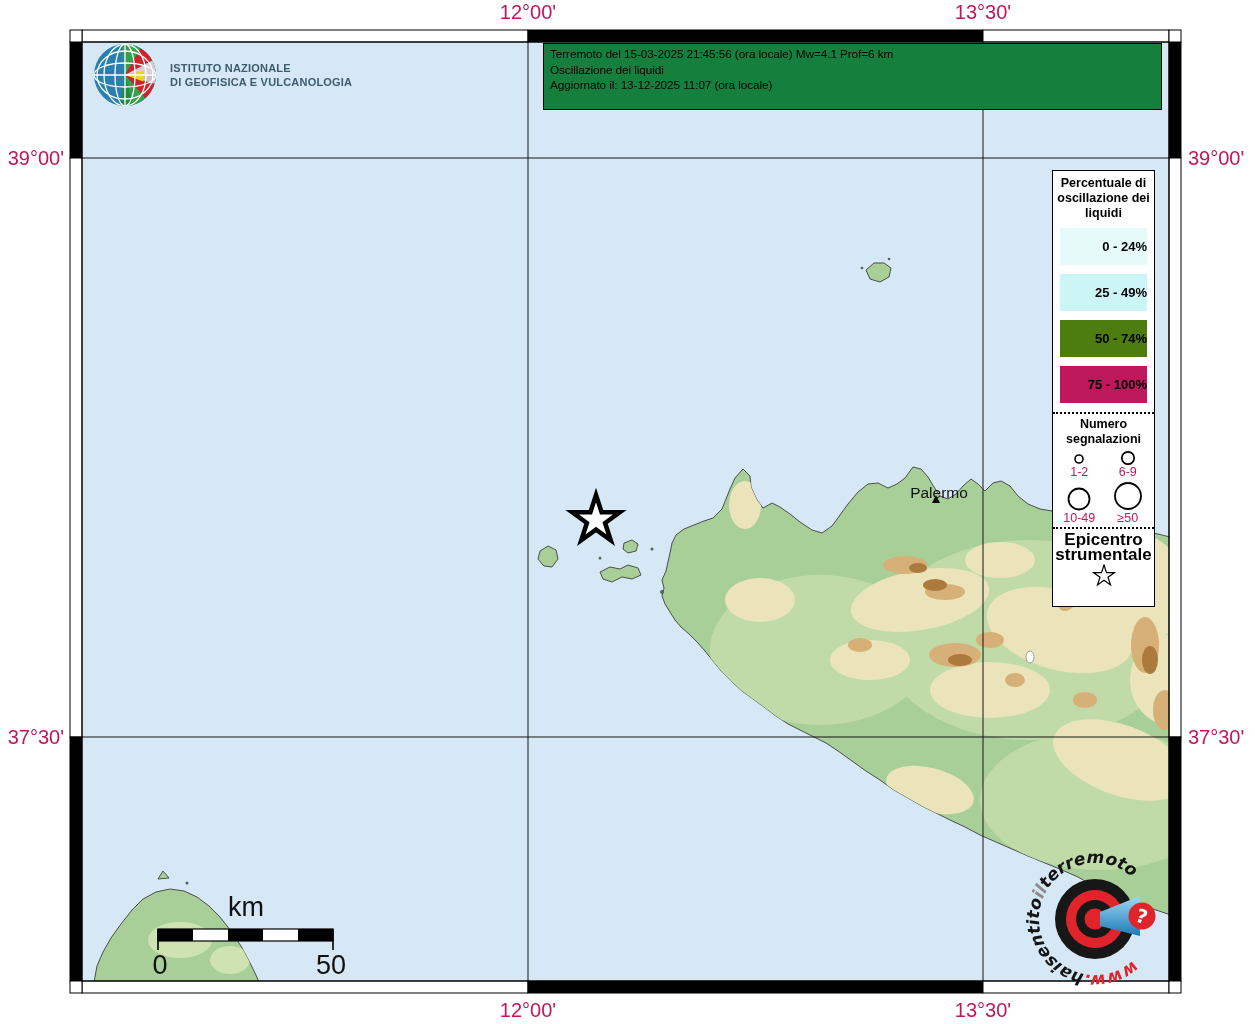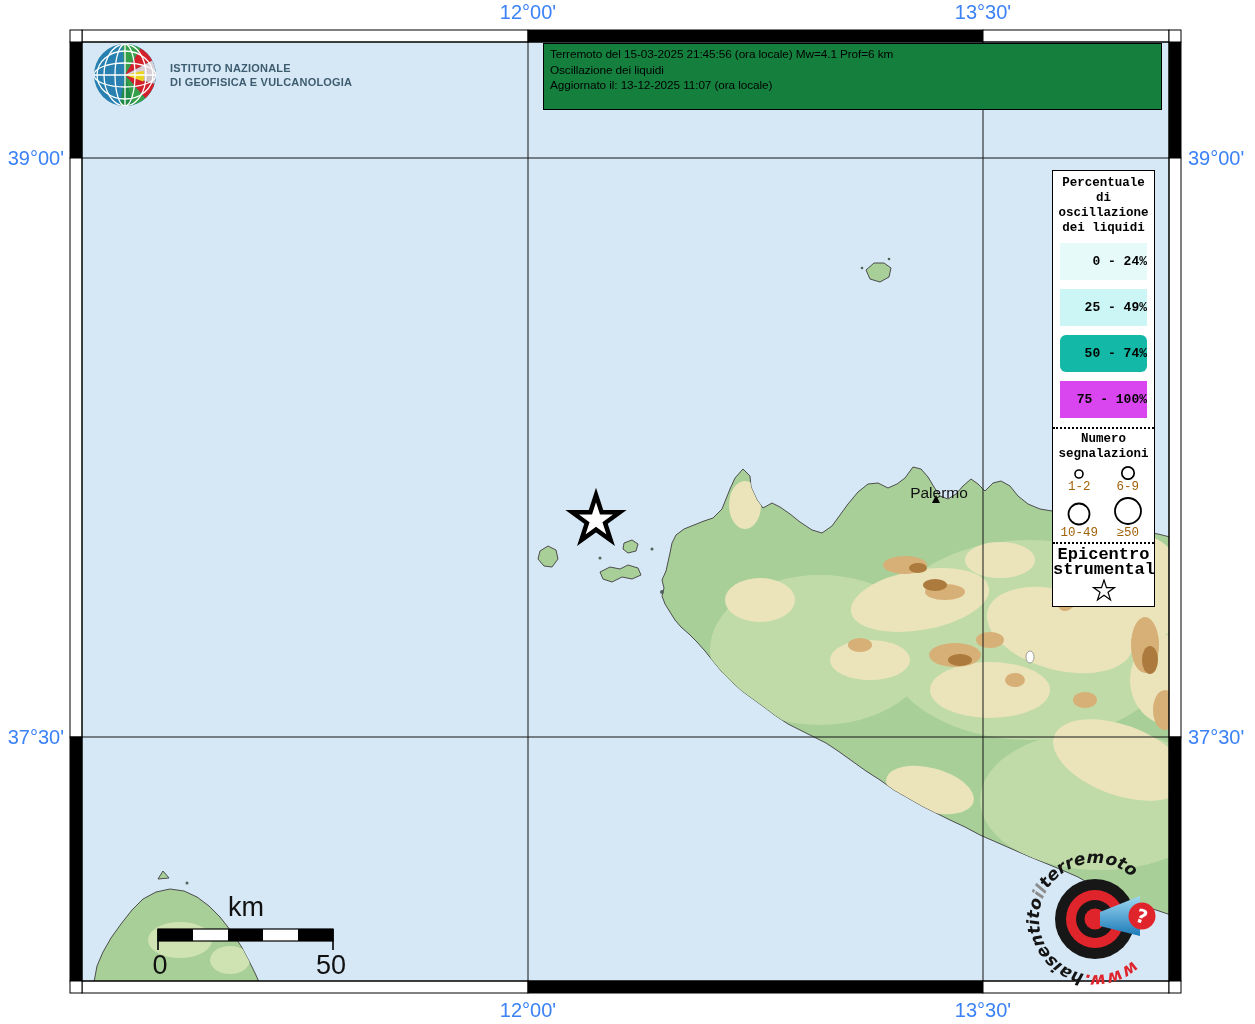--- a/index.html
+++ b/index.html
@@ -1,45 +1,45 @@
 <!DOCTYPE html>
 <html><head>
 <meta charset="utf-8">
 <style>
   html,body{margin:0;padding:0;background:#fff;}
   .canvas{position:relative;width:1255px;height:1024px;background:#ffffff;
           font-family:"Liberation Sans",sans-serif;overflow:hidden;}
   .canvas svg{display:block;}
   .map-svg{position:absolute;left:0;top:0;}
   
-  .coord{position:absolute;font-size:20px;color:#3b82f6;font-family:"Liberation Sans",sans-serif;}
+  .coord{position:absolute;font-size:20px;color:#be185d;font-family:"Liberation Sans",sans-serif;}
   .coord.top{top:1px;width:110px;text-align:center;}
   .coord.bottom{top:999px;width:110px;text-align:center;}
   .coord.left{left:0;width:64px;text-align:right;}
   .coord.right{left:1188px;width:80px;text-align:left;}
   
   .info-box{position:absolute;left:543px;top:43px;width:619px;height:67px;box-sizing:border-box;
             background:#15803d;border:1.5px solid #000;padding:3px 6px 2px;
             font-size:11.8px;line-height:15.6px;color:#000;letter-spacing:-0.1px;white-space:nowrap;}
   
   .ingv{position:absolute;left:92px;top:42px;display:flex;align-items:center;}
   .ingv-text{margin-left:10px;color:#3d5c70;font-weight:bold;font-size:11px;line-height:14px;
              letter-spacing:0.2px;font-family:"Liberation Sans",sans-serif;}
   
   .legend{position:absolute;left:1052px;top:170px;width:103px;height:437px;box-sizing:border-box;
           background:#fff;border:1.5px solid #000;padding:4px 0 0;
-          font-family:Liberation Mono, monospace;overflow:hidden;}
+          font-family:Liberation Sans, sans-serif;overflow:hidden;}
   .legend-title{font-weight:bold;font-size:12.5px;line-height:15px;text-align:center;margin:1px 2px 7px;}
   .swatch{width:87px;height:37px;margin:0 auto 9px;display:flex;align-items:center;justify-content:flex-end;
           font-weight:bold;font-size:13px;color:#000;}
   .legend-sep{border-top:2px dotted #000;margin:1px 0 3px;}
   .counts-title{font-weight:bold;font-size:12.5px;line-height:15px;text-align:center;margin-bottom:2px;}
   .count-grid{display:grid;grid-template-columns:1fr 1fr;margin:0 2px;}
   .count-cell{display:flex;flex-direction:column;align-items:center;justify-content:flex-end;
-              font-size:12.5px;line-height:15px;color:#a16207;}
+              font-size:12.5px;line-height:15px;color:#be185d;}
   .count-cell svg{display:block;}
   .epi-title{font-weight:bold;font-size:17px;line-height:15px;text-align:center;margin:3px 0 2px;}
   .epi-star{display:flex;justify-content:center;}
   
   .site-logo{position:absolute;left:1000px;top:824px;}
 </style>
 </head>
 <body>
 
 <div class="canvas">
@@ -238,24 +238,24 @@
 
   <div class="legend">
     <div class="legend-title">Percentuale di oscillazione dei liquidi</div>
 
     <div class="swatch" style="background: rgb(230, 250, 250);">
       <span>0 - 24%</span>
     </div>
     <div class="swatch" style="background: rgb(204, 246, 246);">
       <span>25 - 49%</span>
     </div>
-    <div class="swatch" style="background: #14b8a6; border-radius: 6px;">
+    <div class="swatch" style="background: #4d7c0f;">
       <span>50 - 74%</span>
     </div>
-    <div class="swatch" style="background: #d946ef;">
+    <div class="swatch" style="background: #be185d;">
       <span>75 - 100%</span>
     </div>
 
     <div class="legend-sep"></div>
     <div class="counts-title">Numero segnalazioni</div>
 
     <div class="count-grid">
       <div class="count-cell">
         <svg width="20" height="13">
           <circle cx="10" cy="7" r="4" fill="#fff" stroke="#000" stroke-width="1.6"></circle>

